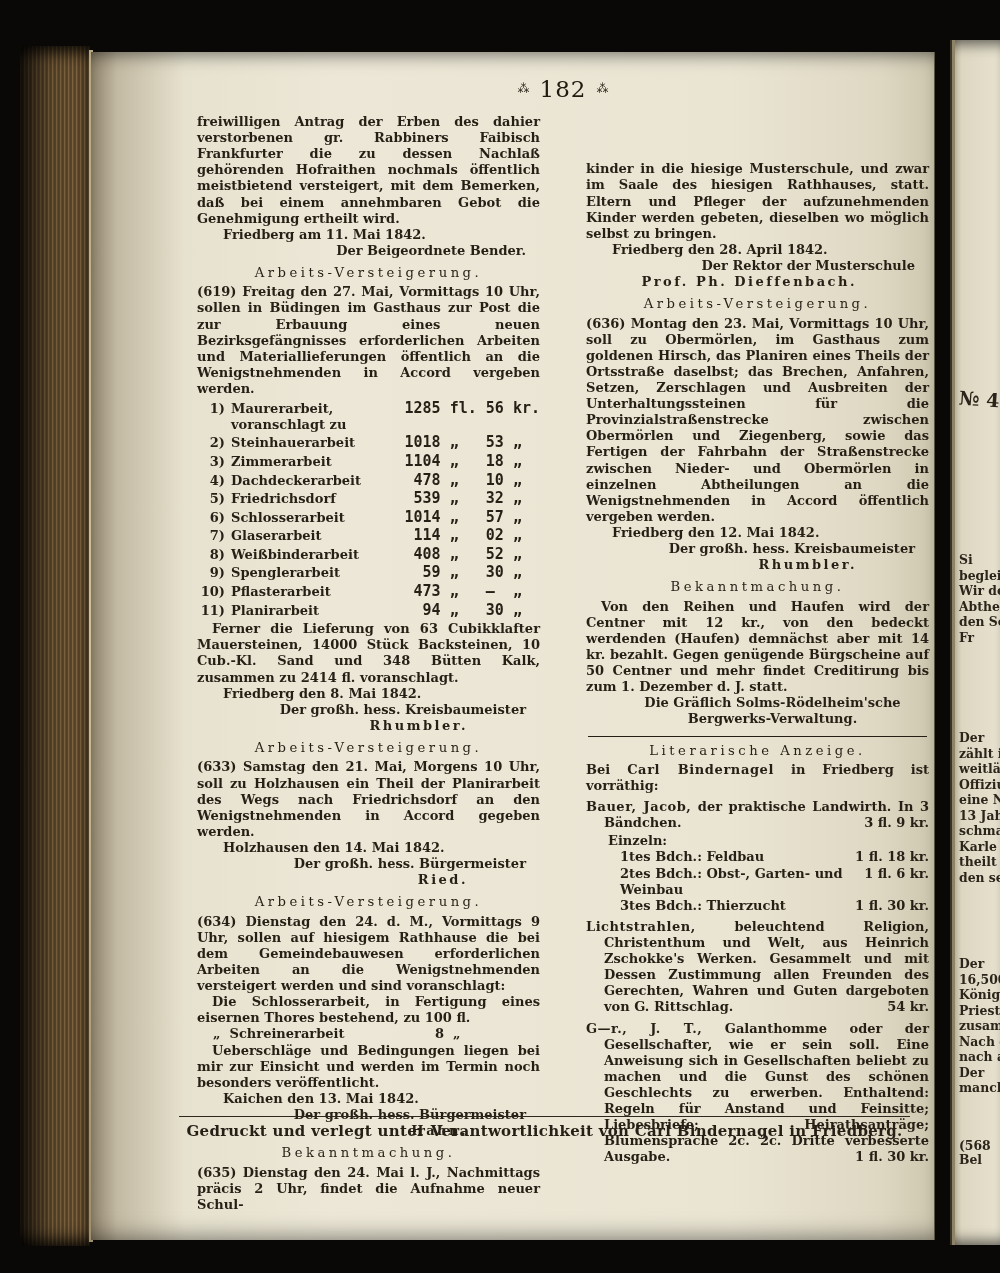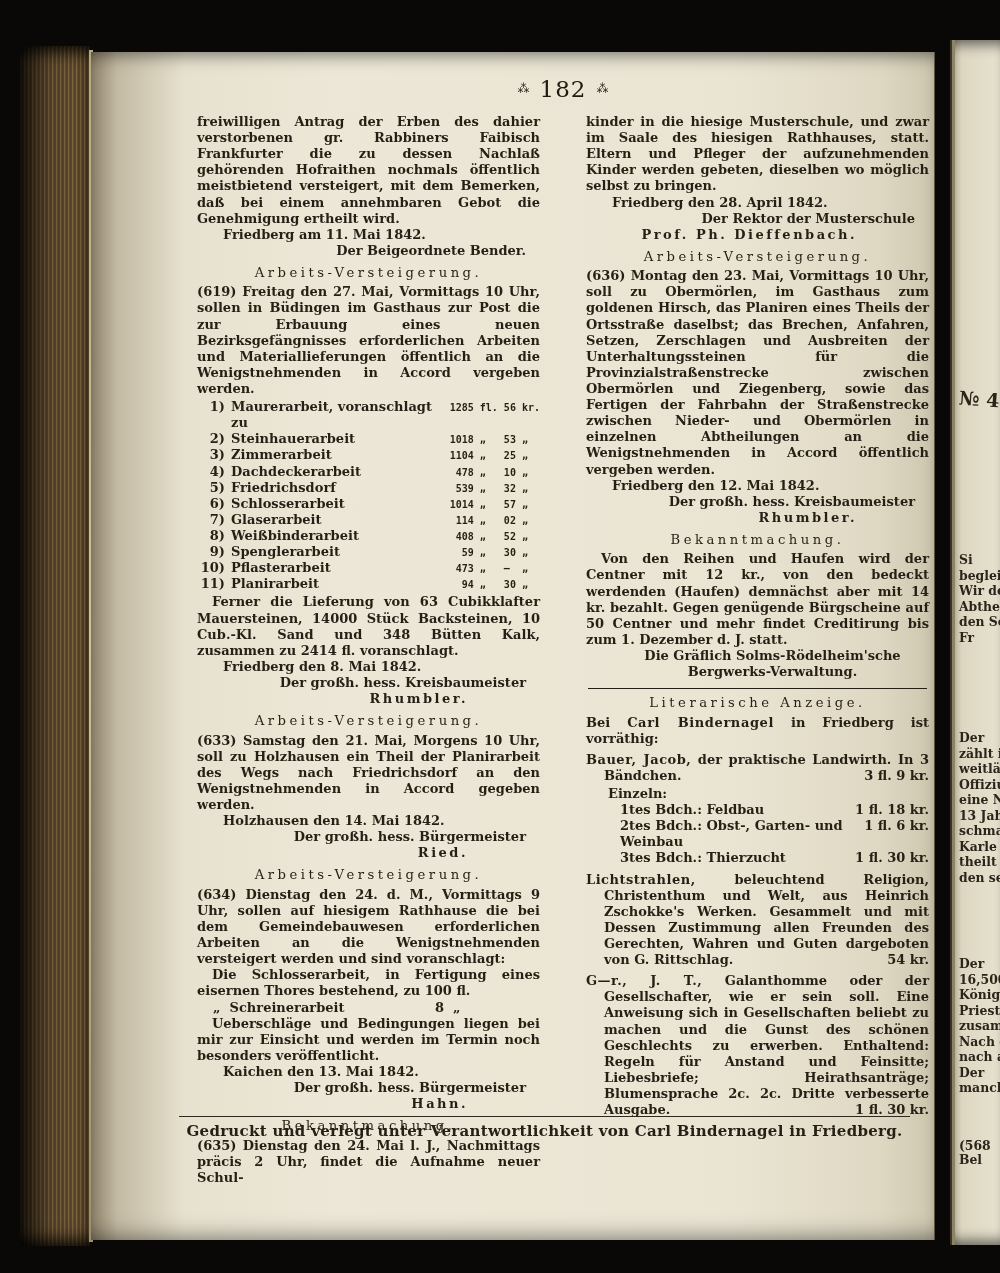--- a/index.html
+++ b/index.html
@@ -28,36 +28,36 @@
       linear-gradient(90deg, rgba(74,58,34,.5) 0px, rgba(120,100,70,.22) 26px, rgba(0,0,0,0) 95px),
       linear-gradient(90deg,#d3ccb6 0,#e7e2cf 90px,#ece7d6 240px,#eae5d3 640px,#ded8c3 790px,#cdc7af 843px);
     border-right:1px solid #5c5543;
     box-shadow: inset 0 14px 18px -12px rgba(0,0,0,.55), inset 0 -16px 22px -14px rgba(0,0,0,.5);
     color:#261f15;
   }
   .content{position:absolute;left:106px;top:24px;width:732px;}
   .pageno-row{display:flex;justify-content:center;align-items:center;gap:10px;margin-bottom:12px;}
   .pageno{font-size:23px;font-weight:normal;letter-spacing:1px;color:#211a10;}
   .orn{font-size:12px;font-family:"DejaVu Sans",sans-serif;color:#2a241a;}
-  .cols{display:flex;gap:46px;align-items:flex-start;}
+  .cols{display:flex;gap:46px;align-items:center;}
   .col{width:351px;font-size:13px;line-height:1.24;font-weight:600;text-align:justify;}
   .col p{margin:0;}
   .para{text-align:justify;}
   .ind{text-indent:15px;}
   .date{padding-left:26px;margin-top:1px;text-align:left;}
   .date.small-ind{padding-left:12px;}
   .sig{text-align:right;padding-right:14px;}
   .sig-name{text-align:right;padding-right:72px;letter-spacing:2.5px;font-weight:bold;}
   .sig-center{text-align:center;padding-left:30px;}
   .h{text-align:center;font-weight:normal;letter-spacing:3.5px;margin:6px 0 3px !important;font-size:13.2px;}
   .plist{margin:2px 0 2px 0;}
   .prow{display:flex;align-items:baseline;}
   .pn{width:28px;text-align:right;padding-right:6px;flex:none;}
   .pname{flex:1;text-align:left;}
-  .pamt{font-family:"DejaVu Sans Mono",monospace;font-size:10px;white-space:pre;flex:none;text-align:right;}
+  .pamt{font-family:"DejaVu Sans Mono",monospace;font-size:15px;white-space:pre;flex:none;text-align:right;}
   .gap-line{white-space:pre;padding-left:16px;text-align:left;}
   .rule{border-top:1.5px solid #241e14;margin:8px 2px 6px 2px;}
   .book{padding-left:18px;text-indent:-18px;text-align:justify;margin-top:5px !important;}
   .blead{font-weight:bold;letter-spacing:.5px;}
   .bprice{float:right;text-indent:0;white-space:nowrap;}
   .einzeln{padding-left:22px;margin-top:2px !important;text-align:left;font-weight:bold;}
   .erow{display:flex;justify-content:space-between;padding-left:34px;}
   .elabel{text-align:left;}
   .eprice{white-space:nowrap;padding-left:8px;}
   .intro-name{font-weight:bold;letter-spacing:.6px;}
@@ -113,21 +113,21 @@
               <span class="pamt">1285 fl. 56 kr.</span>
             </div>
           <div class="prow">
               <span class="pn">2)</span>
               <span class="pname">Steinhauerarbeit</span>
               <span class="pamt">1018 „   53 „  </span>
             </div>
           <div class="prow">
               <span class="pn">3)</span>
               <span class="pname">Zimmerarbeit</span>
-              <span class="pamt">1104 „   25 „  </span>
+              <span class="pamt">1104 „   18 „  </span>
             </div>
           <div class="prow">
               <span class="pn">4)</span>
               <span class="pname">Dachdeckerarbeit</span>
               <span class="pamt"> 478 „   10 „  </span>
             </div>
           <div class="prow">
               <span class="pn">5)</span>
               <span class="pname">Friedrichsdorf</span>
               <span class="pamt"> 539 „   32 „  </span>

